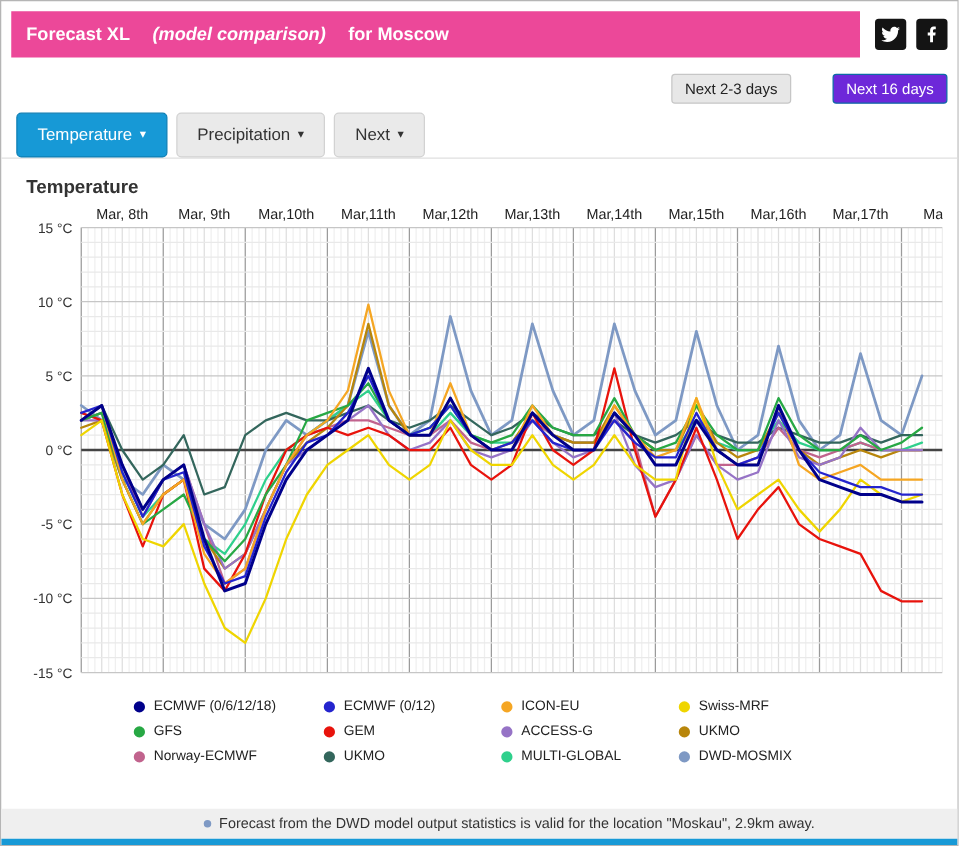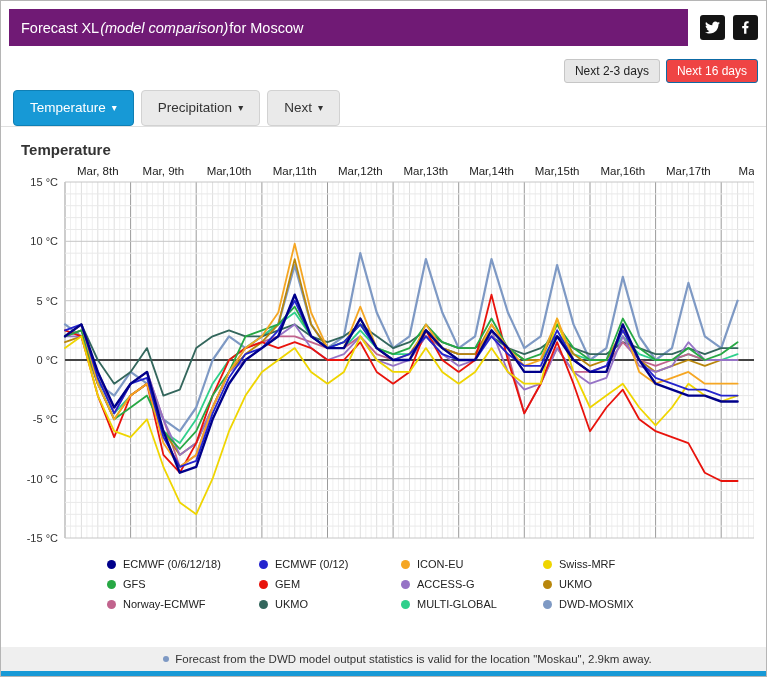--- a/index.html
+++ b/index.html
@@ -1,26 +1,26 @@
 <!DOCTYPE html>
 <html><head>
 <meta charset="utf-8">
 <style>
   html,body{margin:0;padding:0;background:#fff;font-family:"Liberation Sans",sans-serif;}
   .page{width:767px;height:677px;box-sizing:border-box;border:1px solid #b5b5b5;position:relative;overflow:hidden;background:#fff;}
 
   .header-row{display:flex;align-items:center;gap:12px;margin:8px 8px 0 8px;}
-  .titlebar{flex:1;height:37px;background:#701a75;color:#fff;display:flex;align-items:center;padding:0 12px;box-sizing:border-box;font-size:14.5px;}
-  .titlebar .sub{font-style:italic;margin:0 1px;}
+  .titlebar{flex:1;height:37px;background:#ec4899;color:#fff;display:flex;align-items:center;padding:0 12px;box-sizing:border-box;font-size:14.5px;font-weight:bold;}
+  .titlebar .sub{font-style:italic;margin:0 18px;}
   .social{display:flex;gap:8px;flex:0 0 auto;}
   .social .sq{width:25px;height:25px;background:#141414;border-radius:3px;display:flex;align-items:center;justify-content:center;cursor:pointer;}
 
   .range-row{display:flex;justify-content:flex-end;gap:6px;margin:13px 8px 0 0;}
-  .range-btn{font-family:inherit;font-size:12px;padding:4px 10px;border-radius:3px;border:1px solid #c6c6c6;background:#e7e7e7;color:#222;cursor:pointer;line-height:14px;}
-  .range-btn.active{background:#ef4444;border-color:#0d6aa5;color:#fff;}
+  .range-btn{font-family:inherit;font-size:12px;padding:4px 10px;border-radius:3px;border:1px solid #c6c6c6;background:#e7e7e7;color:#222;cursor:pointer;line-height:14px;margin-left:27px;}
+  .range-btn.active{background:#6d28d9;border-color:#0d6aa5;color:#fff;}
 
   .tabs{display:flex;gap:7px;margin:7px 0 0 12px;}
   .tab{font-family:inherit;font-size:13.5px;padding:9px 16px;border-radius:4px;border:1px solid #d2d2d2;background:#eaeaea;color:#333;cursor:pointer;display:flex;align-items:center;line-height:16px;}
   .tab.active{background:#1799D6;border-color:#0f7fb4;color:#fff;}
   .tab .caret{font-size:10px;margin-left:6px;}
 
   .tabs-rule{border:none;border-top:1px solid #e0e0e0;margin:0;}
 
   .section-title{font-size:15px;font-weight:bold;color:#333;margin:14px 0 2px 20px;}
 

